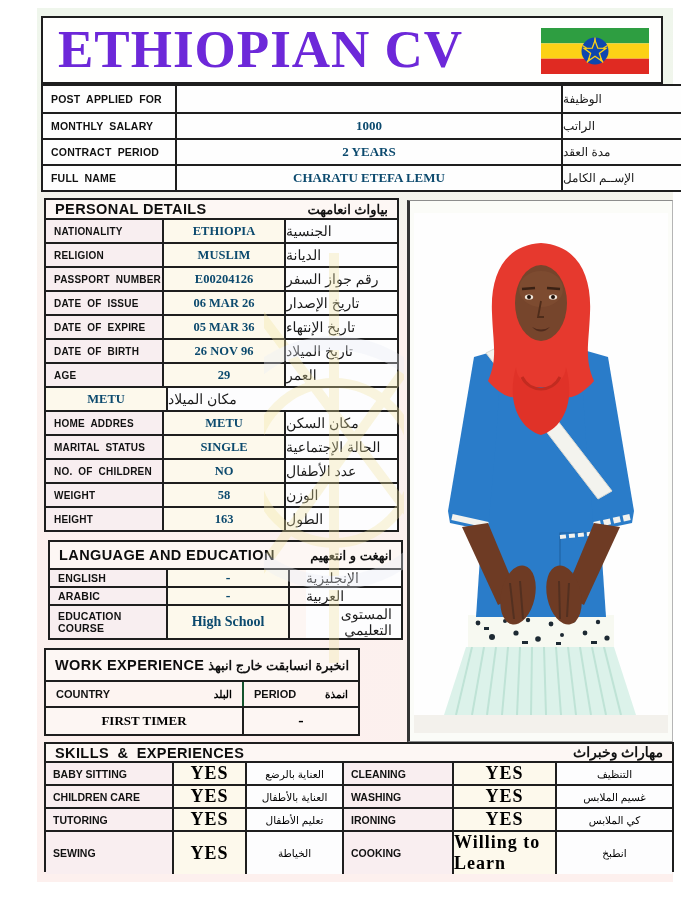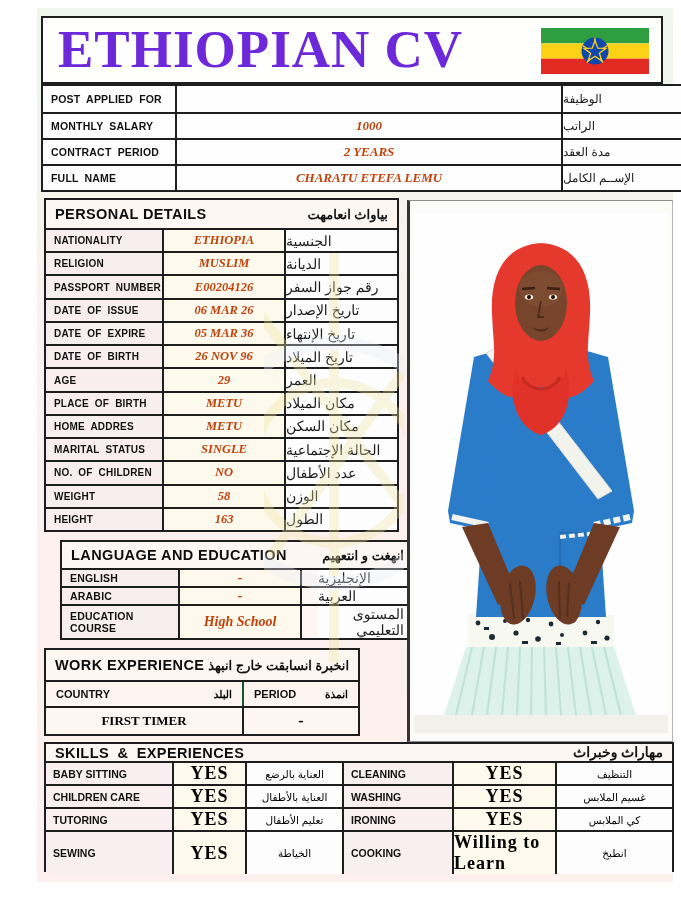--- a/index.html
+++ b/index.html
@@ -12,45 +12,45 @@
   .titlebox { position:absolute; left:4px; top:8px; width:622px; height:68px; background:#fffffe; border:2px solid #1e1e1e; }
   .cv-title { font-family:"Liberation Serif", serif; font-weight:bold; font-size:53px; letter-spacing:1px; color:#6d28d9; line-height:62px; padding-left:15px; }
   .flagwrap { position:absolute; right:12px; top:10px; width:108px; height:46px; }
 
   
   .tbl { display:flex; flex-direction:column; }
   .frow { display:flex; border-top:2px solid #1e1e1e; }
   .frow:first-child { border-top:none; }
   .fl,.fv,.fa { display:flex; align-items:center; overflow:hidden; }
   .fl { font-weight:bold; font-size:10.5px; letter-spacing:.2px; word-spacing:3px; color:#111; padding-left:8px; }
-  .fv { font-family:"Liberation Serif", serif; font-weight:bold; font-size:13px; color:#c2410c; justify-content:center; text-align:center;font-style:italic; }
+  .fv { font-family:"Liberation Serif", serif; font-weight:bold; font-size:13px; color:#0c4a6e; justify-content:center; text-align:center; }
   .fa { font-size:14px; color:#1b1b1b; justify-content:flex-end; padding-right:9px; direction:rtl; }
 
   
   .toptable { position:absolute; left:4px; top:76px; width:668px; border:2px solid #1e1e1e; background:#fff; }
   .toptable .frow { height:26px; }
   .toptable .fl { width:134px; border-right:2px solid #1e1e1e; background:#fefefe; }
   .toptable .fv { flex:1; border-right:2px solid #1e1e1e; background:#fefefe; }
   .toptable .fa { width:144px; background:#fefefe; font-size:12px; }
 
   
   .section { position:absolute; border:2px solid #1e1e1e; background:#fdf6f3; display:flex; flex-direction:column; }
   .sec-head { display:flex; justify-content:space-between; align-items:center; padding:0 9px; border-bottom:2px solid #1e1e1e; background:#fdf7f4; }
   .sec-title { font-weight:bold; font-size:14.5px; letter-spacing:.4px; color:#0d0d0d; }
   .sec-title-ar { font-weight:bold; font-size:13px; direction:rtl; color:#111; }
   .sec-body { flex:1; display:flex; flex-direction:column; }
   .sec-body .frow { flex:1; }
 
   .personal { left:7px; top:190px; width:355px; height:334px; }
-  .personal .sec-head { height:30px; }
+  .personal .sec-head { height:20px; }
   .personal .fl { width:118px; background:#f8eef0; border-right:2px solid #1e1e1e; font-size:10px; }
   .personal .fv { width:122px; background:#fdf9ec; border-right:2px solid #1e1e1e; font-size:12.5px; }
   .personal .fa { flex:1; background:#fdfdfe; }
 
-  .lang { left:23px; top:532px; width:355px; height:100px; }
+  .lang { left:11px; top:532px; width:355px; height:100px; }
   .lang .sec-head { height:29px; }
   .lang .fl { width:118px; background:#f8eef0; border-right:2px solid #1e1e1e; }
   .lang .fv { width:122px; background:#fdf9ec; border-right:2px solid #1e1e1e; font-size:14px; }
   .lang .fa { flex:1; background:#fdfdfe;margin-left:16px; }
 
   .work { left:7px; top:640px; width:316px; height:88px; }
   .work .sec-head { height:32px; border-bottom:2px solid #1e1e1e; }
   .work-cols { display:flex; height:26px; border-bottom:2px solid #1e1e1e; }
   .wc-country,.wc-period { display:flex; align-items:center; justify-content:space-between; padding:0 10px; }
   .wc-country { width:198px; border-right:2px solid #14532d; background:#fdf4f1; }
@@ -176,21 +176,20 @@
     <div class="fa">تاريخ الميلاد</div>
   </div>
 
   <div class="frow">
     <div class="fl">AGE</div>
     <div class="fv">29</div>
     <div class="fa">العمر</div>
   </div>
 
   <div class="frow">
-    <div class="fl">PLACE OF BIRTH</div>
     <div class="fv">METU</div>
     <div class="fa">مكان الميلاد</div>
   </div>
 
   <div class="frow">
     <div class="fl">HOME ADDRES</div>
     <div class="fv">METU</div>
     <div class="fa">مكان السكن</div>
   </div>
 

